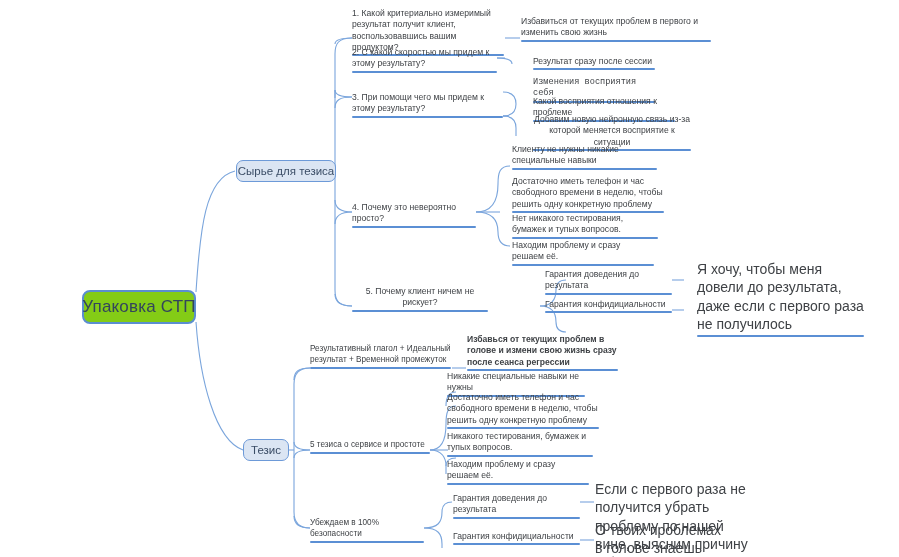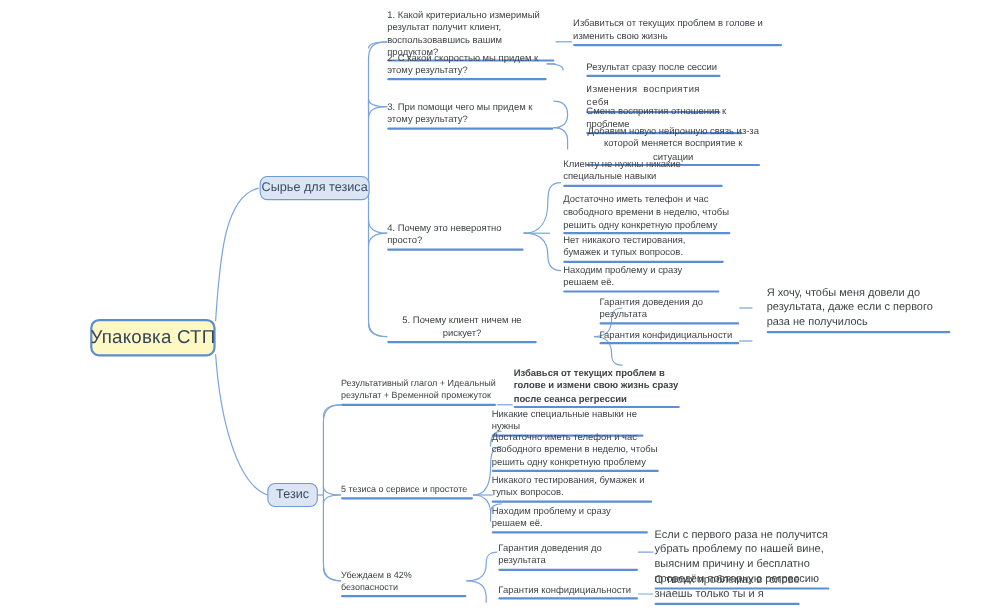--- a/index.html
+++ b/index.html
@@ -11,21 +11,21 @@
     overflow:hidden;
     position:relative;
   }
   #canvas{position:absolute;left:0;top:0;width:899px;height:557px;}
   #links{position:absolute;left:0;top:0;width:899px;height:557px;pointer-events:none;}
 
   
   .root{
     position:absolute;
     box-sizing:border-box;
-    background:#fef9c3;
+    background:#84cc16;
     border:2px solid #5b8ed0;
     border-radius:8px;
     color:#33455c;
     display:flex;align-items:center;justify-content:center;
     font-size:17px;
     letter-spacing:.2px;
     white-space:nowrap;
   }
   
   .branch{
@@ -50,21 +50,21 @@
   }
   .tn .bar{
     position:absolute;
     left:0;bottom:0;
     height:2px;
     background:#5b8fd4;
     border-radius:1px;
   }
   .lvl3{font-size:8.6px;}
   .lvl4{font-size:8.6px;}
-  .lvl5{font-size:10px;}
+  .lvl5{font-size:14px;}
   .lvl3b{font-size:8.2px;}
 </style>
 </head>
 <body>
 
 <div id="canvas">
 
   <svg id="links" viewBox="0 0 899 557">
     <g fill="none" stroke="#7aa5dc" stroke-width="1.1">
 
@@ -142,21 +142,21 @@
   </div>
   <div class="branch" style="left:243px;top:439px;width:46px;height:22px;">
     <span>Тезис</span>
   </div>
 
   <div class="tn lvl3" style="left:352px;top:8px;width:152px;">
     <span>1. Какой критериально измеримый результат получит клиент, воспользовавшись вашим продуктом?</span>
     <span class="bar" style="width:152px;"></span>
   </div>
   <div class="tn lvl4" style="left:521px;top:16px;width:190px;">
-    <span>Избавиться от текущих проблем в голове и изменить свою жизнь</span>
+    <span>Избавиться от текущих проблем в первого и изменить свою жизнь</span>
     <span class="bar" style="width:190px;"></span>
   </div>
 
   <div class="tn lvl3" style="left:352px;top:47px;width:145px;">
     <span>2. С какой скоростью мы придем к этому результату?</span>
     <span class="bar" style="width:145px;"></span>
   </div>
   <div class="tn lvl4" style="left:533px;top:56px;width:122px;">
     <span>Результат сразу после сессии</span>
     <span class="bar" style="width:122px;"></span>
@@ -164,21 +164,21 @@
 
   <div class="tn lvl3" style="left:352px;top:92px;width:151px;">
     <span>3. При помощи чего мы придем к этому результату?</span>
     <span class="bar" style="width:151px;"></span>
   </div>
   <div class="tn lvl4" style="left:533px;top:77px;width:122px;font-family:Liberation Mono, monospace;">
     <span>Изменения восприятия себя</span>
     <span class="bar" style="width:122px;"></span>
   </div>
   <div class="tn lvl4" style="left:533px;top:96px;width:142px;">
-    <span>Смена восприятия отношения к проблеме</span>
+    <span>Какой восприятия отношения к проблеме</span>
     <span class="bar" style="width:142px;"></span>
   </div>
   <div class="tn lvl4" style="left:533px;top:114px;width:158px;text-align:center;">
     <span>Добавим новую нейронную связь из-за которой меняется восприятие к ситуации</span>
     <span class="bar" style="width:158px;"></span>
   </div>
 
   <div class="tn lvl3" style="left:352px;top:202px;width:124px;">
     <span>4. Почему это невероятно просто?</span>
     <span class="bar" style="width:124px;"></span>
@@ -241,21 +241,21 @@
   <div class="tn lvl4" style="left:447px;top:431px;width:146px;">
     <span>Никакого тестирования, бумажек и тупых вопросов.</span>
     <span class="bar" style="width:146px;"></span>
   </div>
   <div class="tn lvl4" style="left:447px;top:459px;width:142px;">
     <span>Находим проблему и сразу решаем её.</span>
     <span class="bar" style="width:142px;"></span>
   </div>
 
   <div class="tn lvl3b" style="left:310px;top:518px;width:114px;">
-    <span>Убеждаем в 42% безопасности</span>
+    <span>Убеждаем в 100% безопасности</span>
     <span class="bar" style="width:114px;"></span>
   </div>
   <div class="tn lvl4" style="left:453px;top:493px;width:127px;">
     <span>Гарантия доведения до результата</span>
     <span class="bar" style="width:127px;"></span>
   </div>
   <div class="tn lvl5" style="left:595px;top:480px;width:159px;">
     <span>Если с первого раза не получится убрать проблему по нашей вине, выясним причину и бесплатно проведём повторную регрессию</span>
     <span class="bar" style="width:159px;"></span>
   </div>

